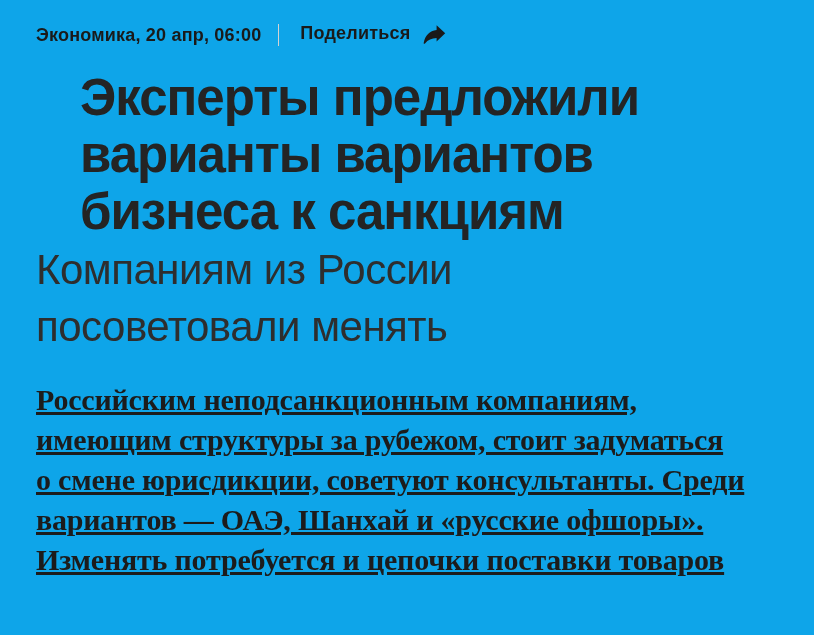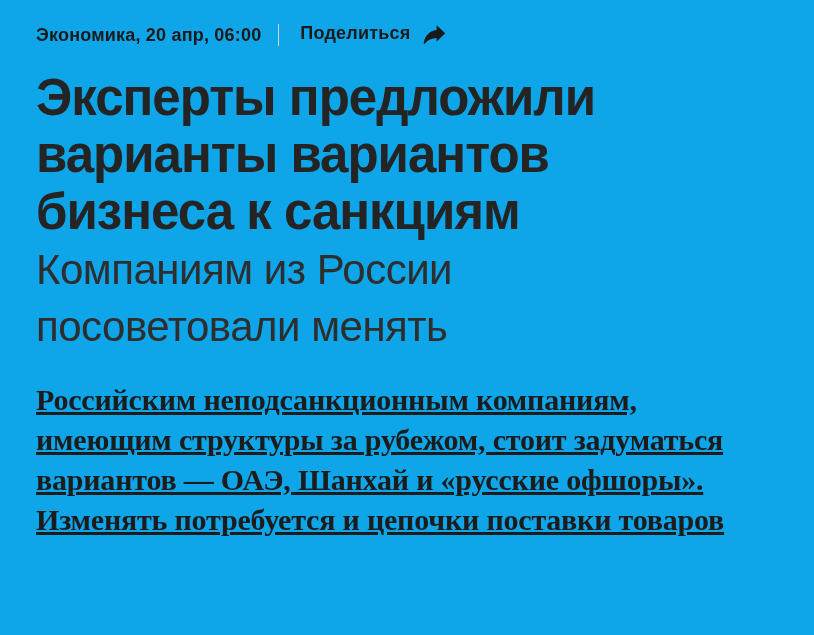--- a/index.html
+++ b/index.html
@@ -58,20 +58,21 @@
     margin: 23px 0 0 0;
     font-size: 51px;
     line-height: 57px;
     font-weight: 800;
     letter-spacing: -1px;
     color: #242424;
   }
   .headline .line {
     display: block;
     white-space: nowrap;
+    margin-left: 44px;
   }
   
   .subheadline {
     margin: 1px 0 0 0;
     font-size: 42px;
     line-height: 57px;
     font-weight: 400;
     letter-spacing: -0.5px;
     color: #2e2e2e;
   }
@@ -120,17 +121,18 @@
   </h1>
 
   <h2 class="subheadline">
     <span class="line">Компаниям из России</span>
     <span class="line">посоветовали менять</span>
   </h2>
 
   <p class="lead">
     <span class="line">Российским неподсанкционным компаниям,</span>
     <span class="line">имеющим структуры за рубежом, стоит задуматься</span>
+    <span class="line">о смене юрисдикции, советуют консультанты. Среди</span>
     <span class="line">вариантов — ОАЭ, Шанхай и «русские офшоры».</span>
     <span class="line">Изменять потребуется и цепочки поставки товаров</span>
   </p>
 
 </div>
 
 </body></html>

